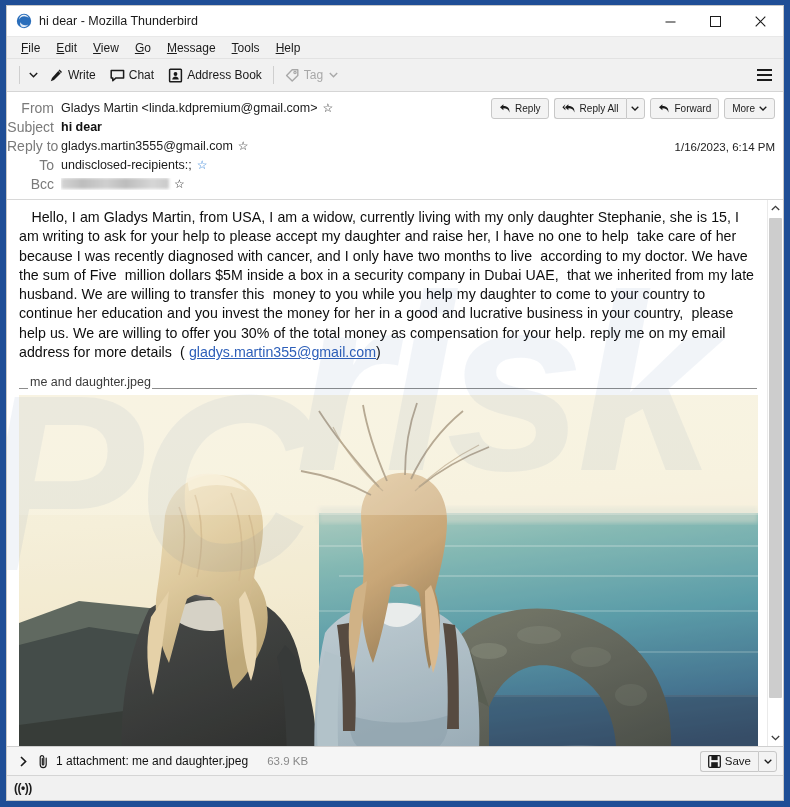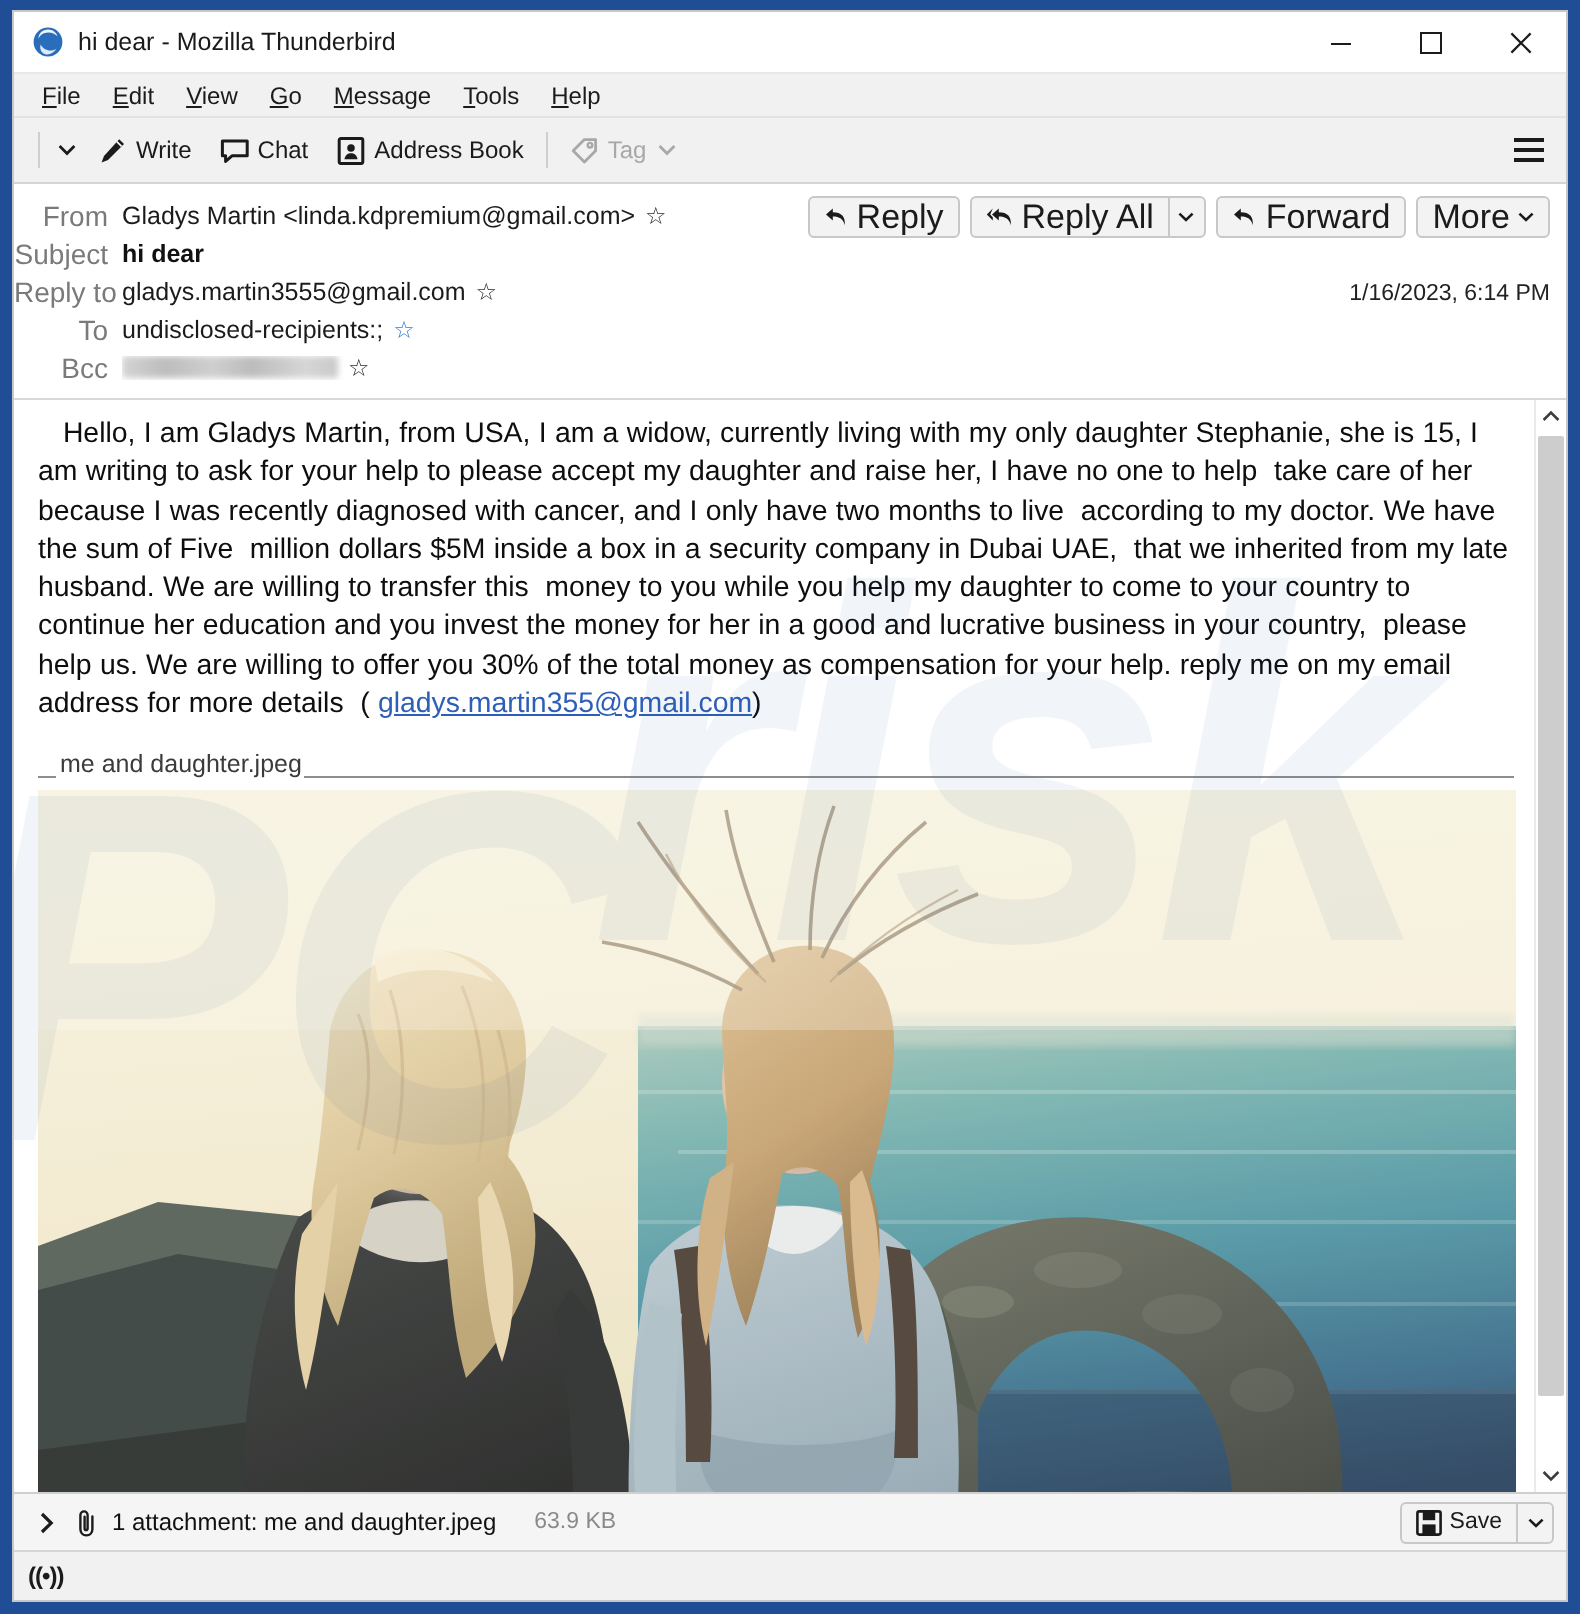--- a/index.html
+++ b/index.html
@@ -189,21 +189,21 @@
     flex-direction: column;
     align-items: flex-end;
   }
   #hdr-buttons { display: flex; align-items: stretch; gap: 5px; }
   .rbtn {
     display: flex;
     align-items: center;
     gap: 4px;
     height: 21px;
     padding: 0 7px;
-    font-size: 17px;
+    font-size: 10px;
     color: #1b1b1b;
     background: #f3f3f3;
     border: 1px solid #c8c8c8;
     border-radius: 3px;
     white-space: nowrap;
   }
   .rbtn-split { display: flex; }
   .rbtn-split .rbtn { border-radius: 3px 0 0 3px; border-right: none; }
   .rbtn-split .rbtn-drop {
     display: flex; align-items: center; justify-content: center;

